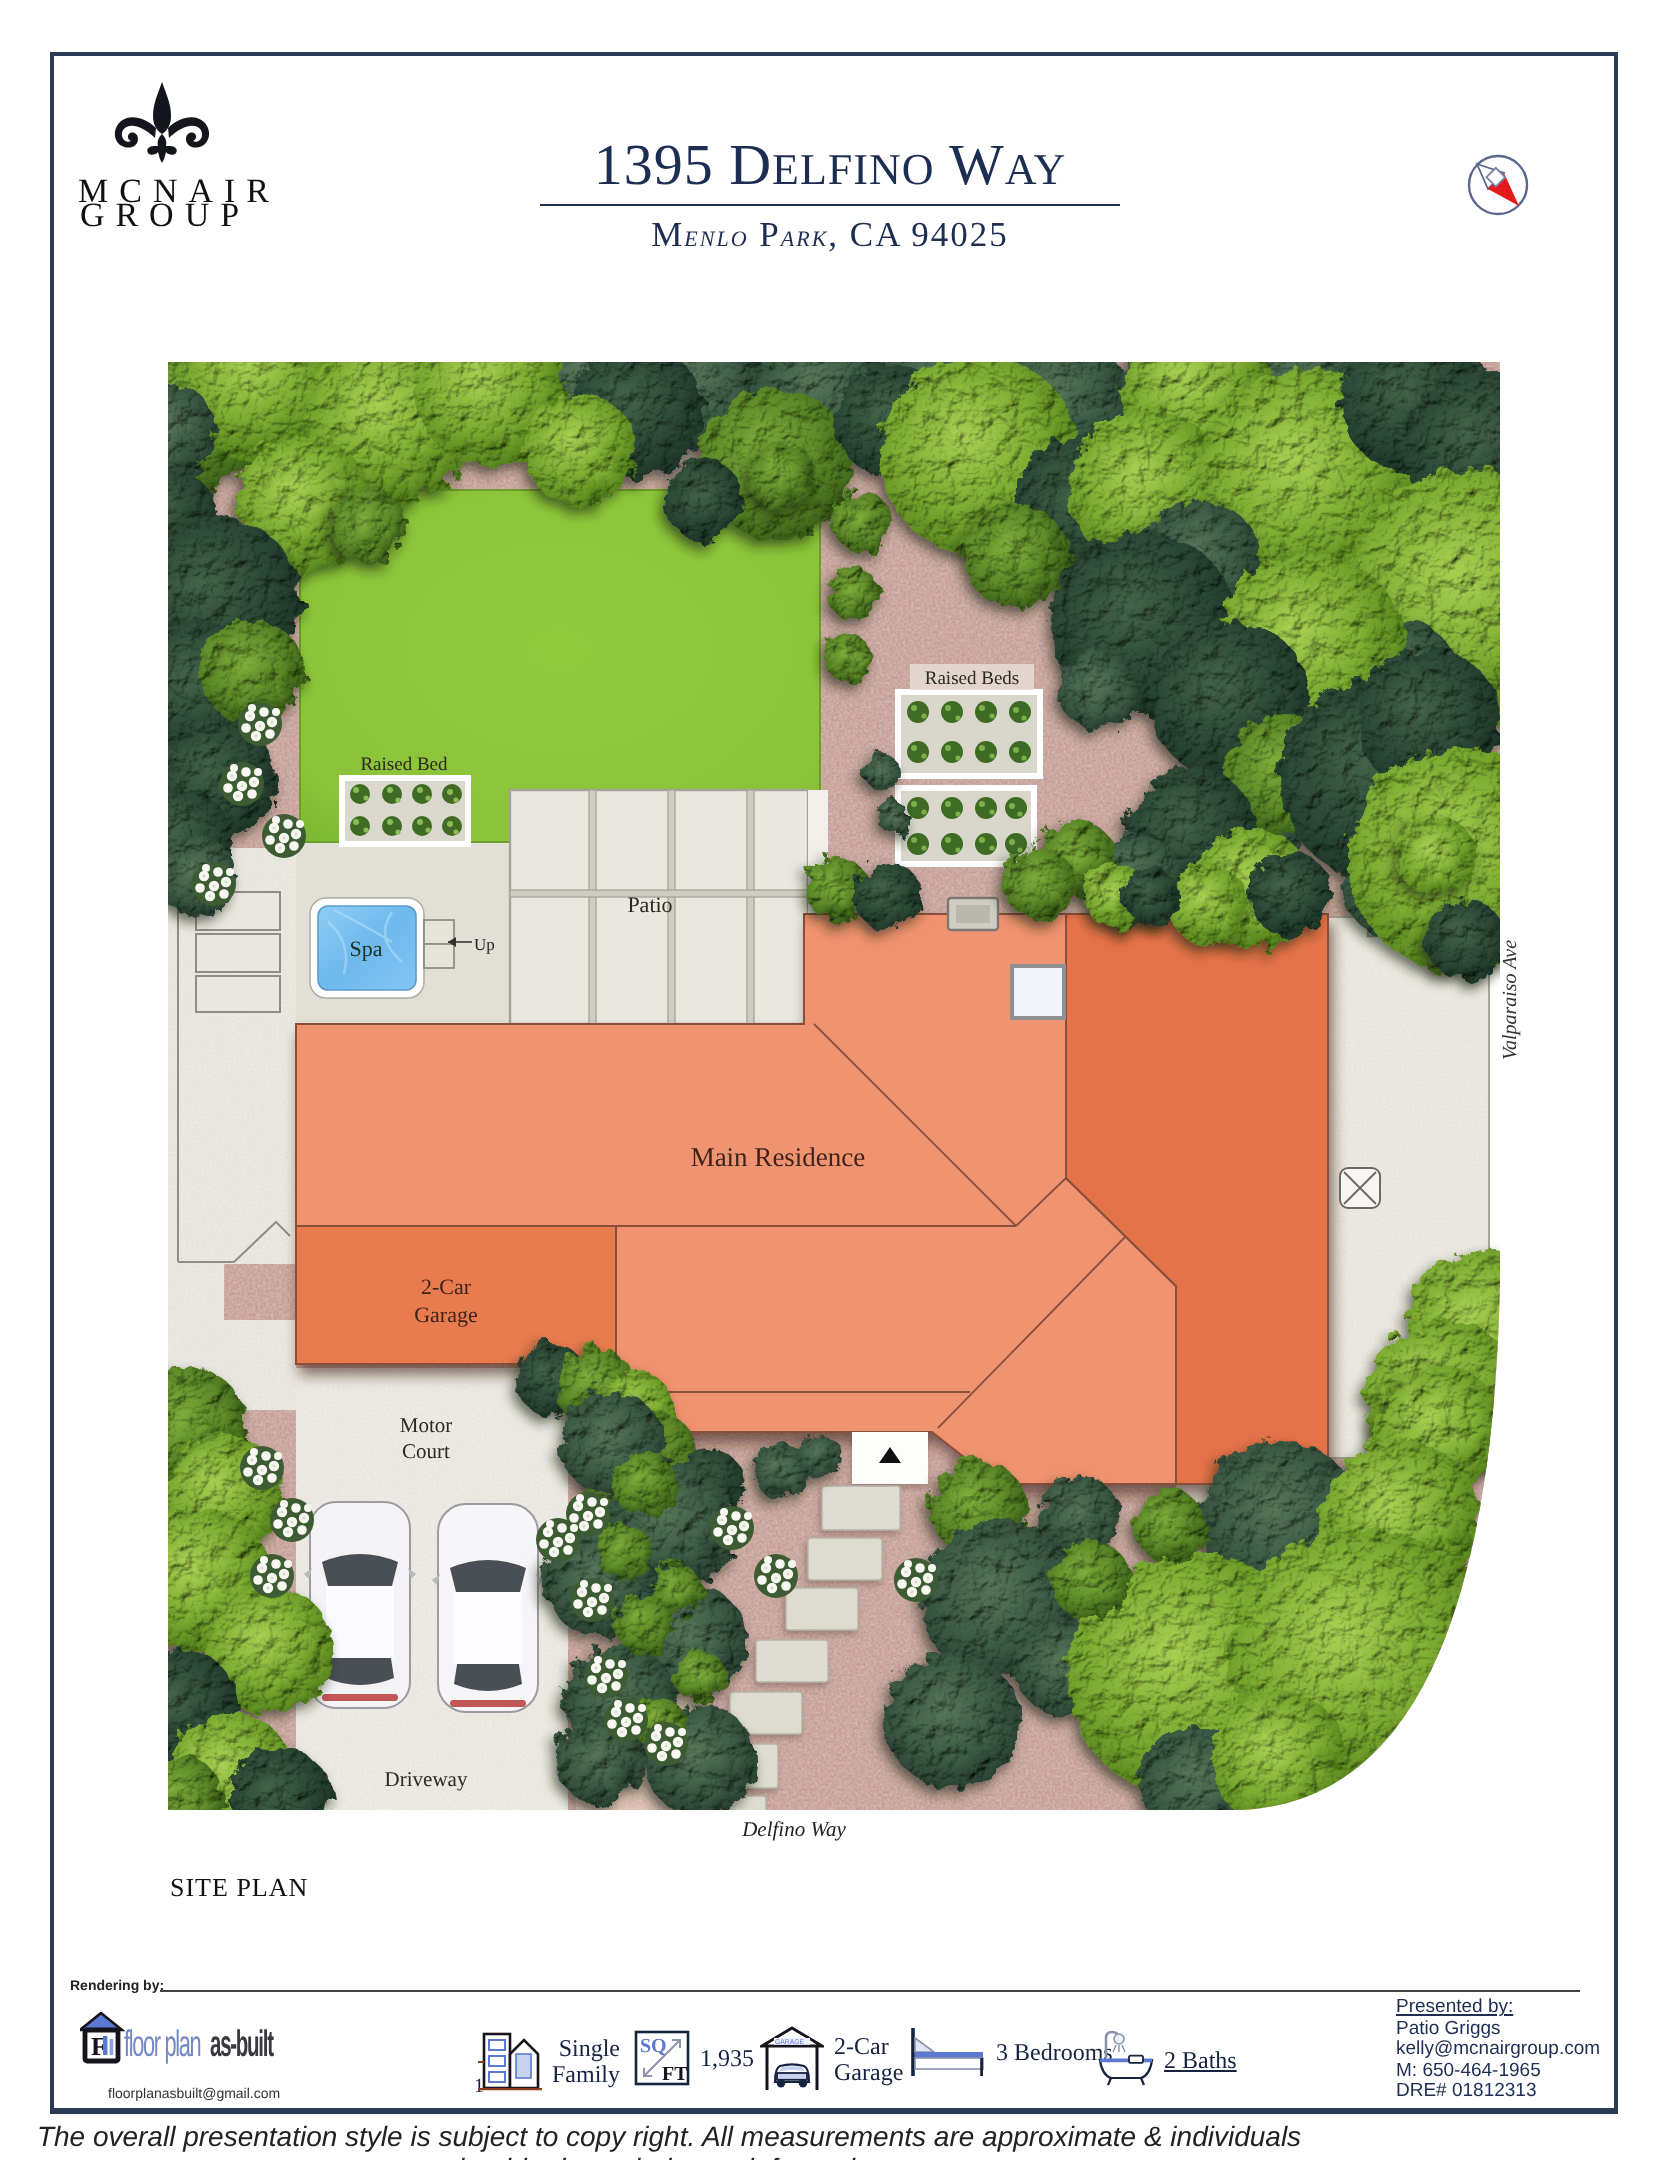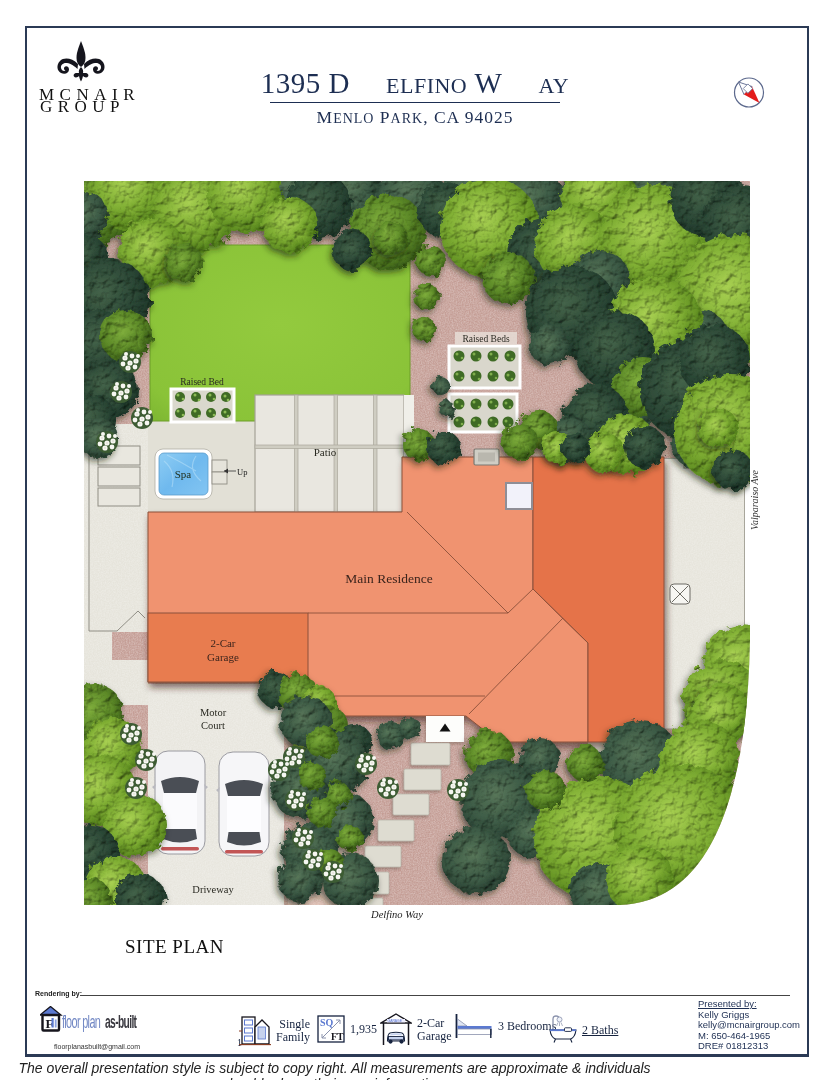--- a/index.html
+++ b/index.html
@@ -3,26 +3,26 @@
 <meta charset="utf-8">
 <style>
   html,body{margin:0;padding:0;}
   body{width:835px;height:1080px;position:relative;background:#fff;font-family:"Liberation Serif",serif;overflow:hidden;}
   #frame{position:absolute;left:25px;top:26px;width:780px;height:1026px;border:2px solid #2b3a55;border-bottom-width:3px;}
   
   #logo{position:absolute;left:36px;top:40px;width:90px;text-align:center;}
   #logo .lname{font-family:"Liberation Serif",serif;color:#111;font-size:17px;letter-spacing:5.5px;line-height:11.5px;margin-left:3px;}
   #title{position:absolute;left:200px;top:67px;width:430px;text-align:center;color:#1d2e52;}
   #t1{font-size:29px;letter-spacing:0.5px;white-space:nowrap;}
-  #t1 .sc{font-size:22px;margin-left:36px;}
+  #t1 .sc{font-size:22px;}
   #tline{border-top:1.5px solid #1d2e52;margin:2px 70px 4px 70px;}
   #t2{font-size:17.5px;letter-spacing:1px;}
-  #t2 .sc{font-size:14px;}
+  #t2 .sc{font-size:11px;font-style:italic;}
   
-  #siteplan{position:absolute;left:85px;top:936px;font-size:19px;color:#111;letter-spacing:0.5px;margin-left:40px;}
+  #siteplan{position:absolute;left:85px;top:936px;font-size:13px;color:#111;letter-spacing:0.5px;}
   
   #renderingby{position:absolute;left:35px;top:990px;font-family:"Liberation Sans",sans-serif;font-size:7px;font-weight:bold;color:#222;}
   #renderline{position:absolute;left:80px;top:995px;width:710px;border-top:1px solid #444;}
   #fpablock{position:absolute;left:40px;top:1006px;width:130px;}
   #fpamail{font-family:"Liberation Sans",sans-serif;font-size:7px;color:#333;margin-left:14px;margin-top:1px;}
   #presented{position:absolute;left:698px;top:999px;font-family:"Liberation Sans",sans-serif;font-size:9.5px;line-height:10.5px;color:#1d2e52;}
   #disclaimer{position:absolute;left:0;top:1060px;width:669px;text-align:center;font-family:"Liberation Sans",sans-serif;font-style:italic;font-size:14px;color:#222;}
   .iclabel{font-family:"Liberation Serif",serif;font-size:12px;color:#16233f;line-height:13px;}
   .icrow{position:absolute;top:1013px;display:flex;align-items:center;}
 </style>
@@ -638,19 +638,19 @@
     <path d="M2 17 L28 17 Q27 24.5 22.5 26 L7.5 26 Q3 24.5 2 17 Z" fill="#fff" stroke="#16233f" stroke-width="1.1"></path>
     <line x1="2" y1="17.2" x2="28" y2="17.2" stroke="#5b79d0" stroke-width="1.8"></line>
     <rect x="16.5" y="14.8" width="7" height="3.6" rx="0.8" fill="#fff" stroke="#16233f" stroke-width="0.9"></rect>
     <path d="M7.5 26 L6 29.5 M22.5 26 L24 29.5" stroke="#16233f" stroke-width="1.1" fill="none"></path>
   </svg>
   <div class="iclabel" style="margin-left:4px;text-decoration:underline;">2 Baths</div>
 </div>
 
 <div id="presented">
   <div style="text-decoration:underline;">Presented by:</div>
-  <div>Kelly Griggs</div>
+  <div>Patio Griggs</div>
   <div>kelly@mcnairgroup.com</div>
   <div>M: 650-464-1965</div>
   <div>DRE# 01812313</div>
 </div>
 
 <div id="disclaimer">The overall presentation style is subject to copy right. All measurements are approximate &amp; individuals should rely on their own information.</div>
 
 </body></html>

